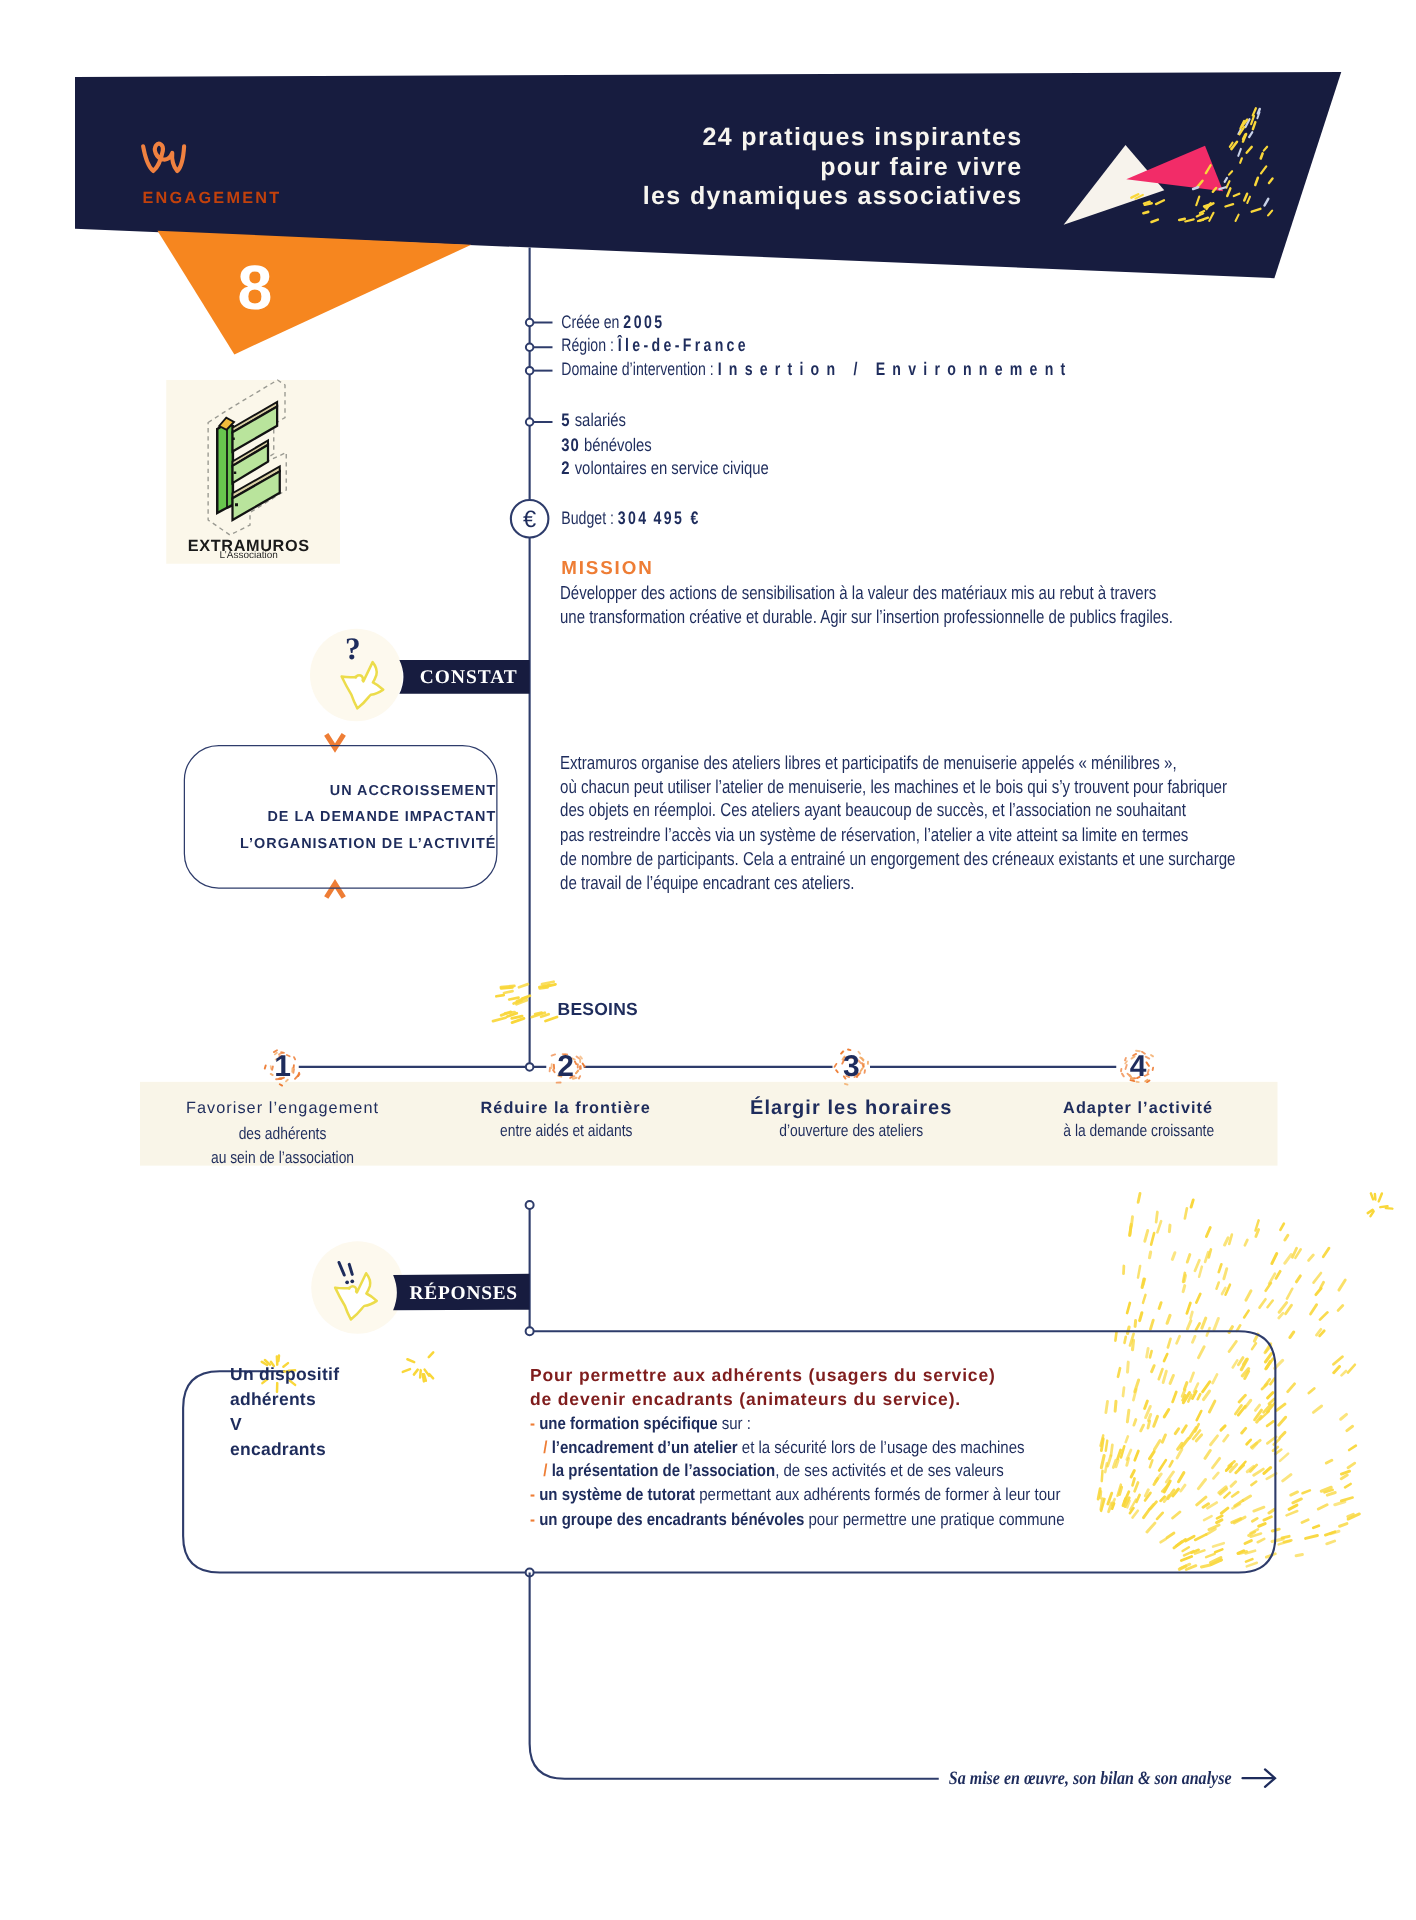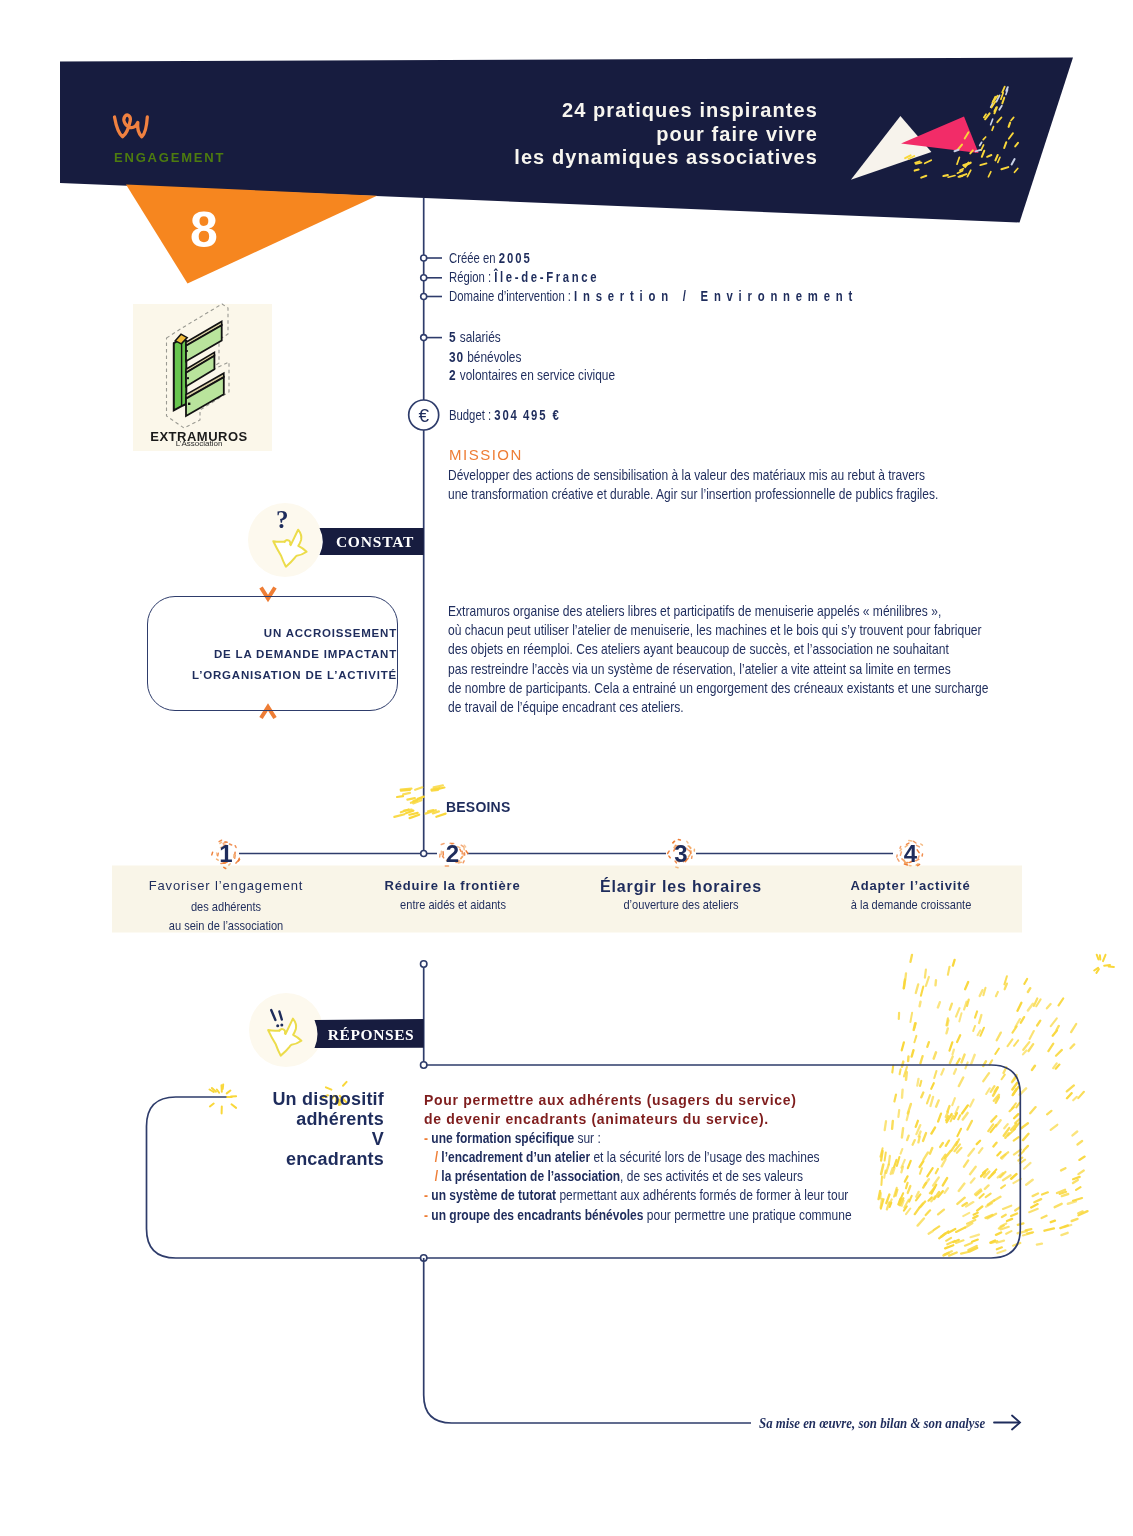--- a/index.html
+++ b/index.html
@@ -652,33 +652,33 @@
     <line x1="331.4" y1="1089.7" x2="325.9" y2="1087.4" stroke="#f9d73a" stroke-width="2" stroke-linecap="round"></line>
     <line x1="328.0" y1="1095.3" x2="322.2" y2="1097.5" stroke="#f9d73a" stroke-width="2" stroke-linecap="round"></line>
 
   <path d="M423.7 1258 L423.7 1395 Q423.7 1423 451.7 1423 L751 1423" fill="none" stroke="#2e3c6b" stroke-width="1.7"></path>
   <g stroke="#1e2c5c" stroke-width="1.8" fill="none" stroke-linecap="round">
     <line x1="994" y1="1422.5" x2="1019" y2="1422.5"></line>
     <polyline points="1012,1415.5 1020,1422.5 1012,1429.5"></polyline>
   </g>
 </svg>
 
-<div class="abs" style="left:114px; top:150px; color:#4d7c0f; font-weight:bold; font-size:13px; letter-spacing:1.8px;">ENGAGEMENT</div>
+<div class="abs" style="left:114px; top:150px; color:#c2410c; font-weight:bold; font-size:13px; letter-spacing:1.8px;">ENGAGEMENT</div>
 <div class="abs" style="left:418px; top:99px; width:400px; text-align:right; color:#f7f5ef; font-weight:bold; font-size:20px; line-height:23.5px; letter-spacing:1.08px;">24 pratiques inspirantes<br>pour faire vivre<br>les dynamiques associatives</div>
 <div class="abs" style="left:174px; top:201px; width:60px; text-align:center; color:#fff; font-weight:bold; font-size:50px;">8</div>
 
 <div class="abs info" style="left:449px; top:249.5px;">Créée en <span class="b" style="letter-spacing:2.5px;">2005</span></div>
 <div class="abs info" style="left:449px; top:269.3px;">Région : <span class="b" style="letter-spacing:3.4px;">Île-de-France</span></div>
 <div class="abs info" style="left:449px; top:288px;">Domaine d’intervention : <span class="b" style="letter-spacing:7.4px;">Insertion / Environnement</span></div>
 <div class="abs info" style="left:449px; top:329.1px; transform:scaleX(0.82);"><span class="b" style="letter-spacing:1px;">5</span> salariés</div>
 <div class="abs info" style="left:449px; top:348.6px; transform:scaleX(0.82);"><span class="b" style="letter-spacing:1px;">30</span> bénévoles</div>
 <div class="abs info" style="left:449px; top:367.4px; transform:scaleX(0.82);"><span class="b" style="letter-spacing:1px;">2</span> volontaires en service civique</div>
 <div class="abs info" style="left:449px; top:406.7px;">Budget : <span class="b" style="letter-spacing:2.4px;">304 495&nbsp;€</span></div>
 
-<div class="abs" style="left:449px; top:446px; color:#ee7d35; font-weight:normal; font-size:15px; letter-spacing:1.5px;">MISSION</div>
+<div class="abs" style="left:449px; top:446px; color:#ee7d35; font-weight:bold; font-size:15px; letter-spacing:1.5px;">MISSION</div>
 <div class="abs cond" style="left:448px; top:464.5px; font-size:15px; line-height:19.8px; transform:scaleX(0.80);">Développer des actions de sensibilisation à la valeur des matériaux mis au rebut à travers<br>une transformation créative et durable. Agir sur l’insertion professionnelle de publics fragiles.</div>
 
 <div class="abs" style="left:133px; top:429px; width:132px; text-align:center; color:#1a1a1a; font-weight:bold; font-size:13px; letter-spacing:0.5px;">EXTRAMUROS</div>
 <div class="abs" style="left:133px; top:439px; width:132px; text-align:center; color:#2a2a2a; font-size:8px;">L’Association</div>
 
 <div class="abs" style="left:276px; top:506px; color:#1e2c5c; font-family:'Liberation Serif',serif; font-weight:bold; font-size:25px;">?</div>
 <div class="abs" style="left:330px; top:533px; width:90px; text-align:center; color:#fff; font-family:'Liberation Serif',serif; font-weight:bold; font-size:15.5px; letter-spacing:0.8px;">CONSTAT</div>
 
 <div class="abs" style="left:146.5px; top:596px; width:251px; height:115px; border:1.6px solid #2e3c6b; border-radius:28px;"></div>
 <div class="abs navy" style="left:147px; top:623px; width:250px; text-align:right; font-weight:bold; font-size:11.5px; letter-spacing:0.8px; line-height:21px;">UN ACCROISSEMENT<br>DE LA DEMANDE IMPACTANT<br>L’ORGANISATION DE L’ACTIVITÉ</div>
@@ -696,19 +696,19 @@
 <div class="abs navy" style="left:106px; top:897px; width:240px; text-align:center; font-size:13.5px; line-height:19px; transform:scaleX(0.82); transform-origin:center top;">des adhérents<br>au sein de l’association</div>
 <div class="abs navy" style="left:332.5px; top:878px; width:240px; text-align:center; font-weight:bold; font-size:13px; letter-spacing:0.85px;">Réduire la frontière</div>
 <div class="abs navy" style="left:332.5px; top:897px; width:240px; text-align:center; font-size:13.5px; transform:scaleX(0.82); transform-origin:center top;">entre aidés et aidants</div>
 <div class="abs navy" style="left:561px; top:878px; width:240px; text-align:center; font-weight:bold; font-size:16px; letter-spacing:0.85px;">Élargir les horaires</div>
 <div class="abs navy" style="left:561px; top:897px; width:240px; text-align:center; font-size:13.5px; transform:scaleX(0.82); transform-origin:center top;">d’ouverture des ateliers</div>
 <div class="abs navy" style="left:790.5px; top:878px; width:240px; text-align:center; font-weight:bold; font-size:13px; letter-spacing:0.85px;">Adapter l’activité</div>
 <div class="abs navy" style="left:790.5px; top:897px; width:240px; text-align:center; font-size:13.5px; transform:scaleX(0.82); transform-origin:center top;">à la demande croissante</div>
 
 <div class="abs" style="left:318px; top:1026px; width:106px; text-align:center; color:#fff; font-family:'Liberation Serif',serif; font-weight:bold; font-size:15.5px; letter-spacing:0.6px;">RÉPONSES</div>
 
-<div class="abs navy" style="left:184px; top:1088.5px; width:200px; text-align:right; font-weight:bold; font-size:18px; line-height:20.3px; letter-spacing:0.2px;">Un dispositif<br>adhérents<br>V<br>encadrants</div>
+<div class="abs navy" style="left:184px; top:1088.5px; width:200px; text-align:left; font-weight:bold; font-size:14px; line-height:20.3px; letter-spacing:0.2px;">Un dispositif<br>adhérents<br>V<br>encadrants</div>
 
 <div class="abs" style="left:424px; top:1091px; color:#7f1d1d; font-weight:bold; font-size:14px; line-height:19px; letter-spacing:0.68px; white-space:nowrap;">Pour permettre aux adhérents (usagers du service)<br>de devenir encadrants (animateurs du service).</div>
 
 <div class="abs cond" style="left:424px; top:1128.5px; font-size:13.8px; line-height:19.3px; transform:scaleX(0.87);"><span class="orange b">- </span><span class="b">une formation spécifique</span> sur :<br><span style="visibility:hidden">-&nbsp;&nbsp;</span><span class="orange b">/ </span><span class="b">l’encadrement d’un atelier</span> et la sécurité lors de l’usage des machines<br><span style="visibility:hidden">-&nbsp;&nbsp;</span><span class="orange b">/ </span><span class="b">la présentation de l’association</span>, de ses activités et de ses valeurs<br><span class="orange b">- </span><span class="b">un système de tutorat</span> permettant aux adhérents formés de former à leur tour<br><span class="orange b">- </span><span class="b">un groupe des encadrants bénévoles</span> pour permettre une pratique commune</div>
 
 <div class="abs" style="left:759px; top:1414.5px; color:#1e2c5c; font-family:'Liberation Serif',serif; font-style:italic; font-weight:bold; font-size:15px; white-space:nowrap; transform:scaleX(0.855); transform-origin:left top;">Sa mise en œuvre, son bilan &amp; son analyse</div>
 
 </body></html>

